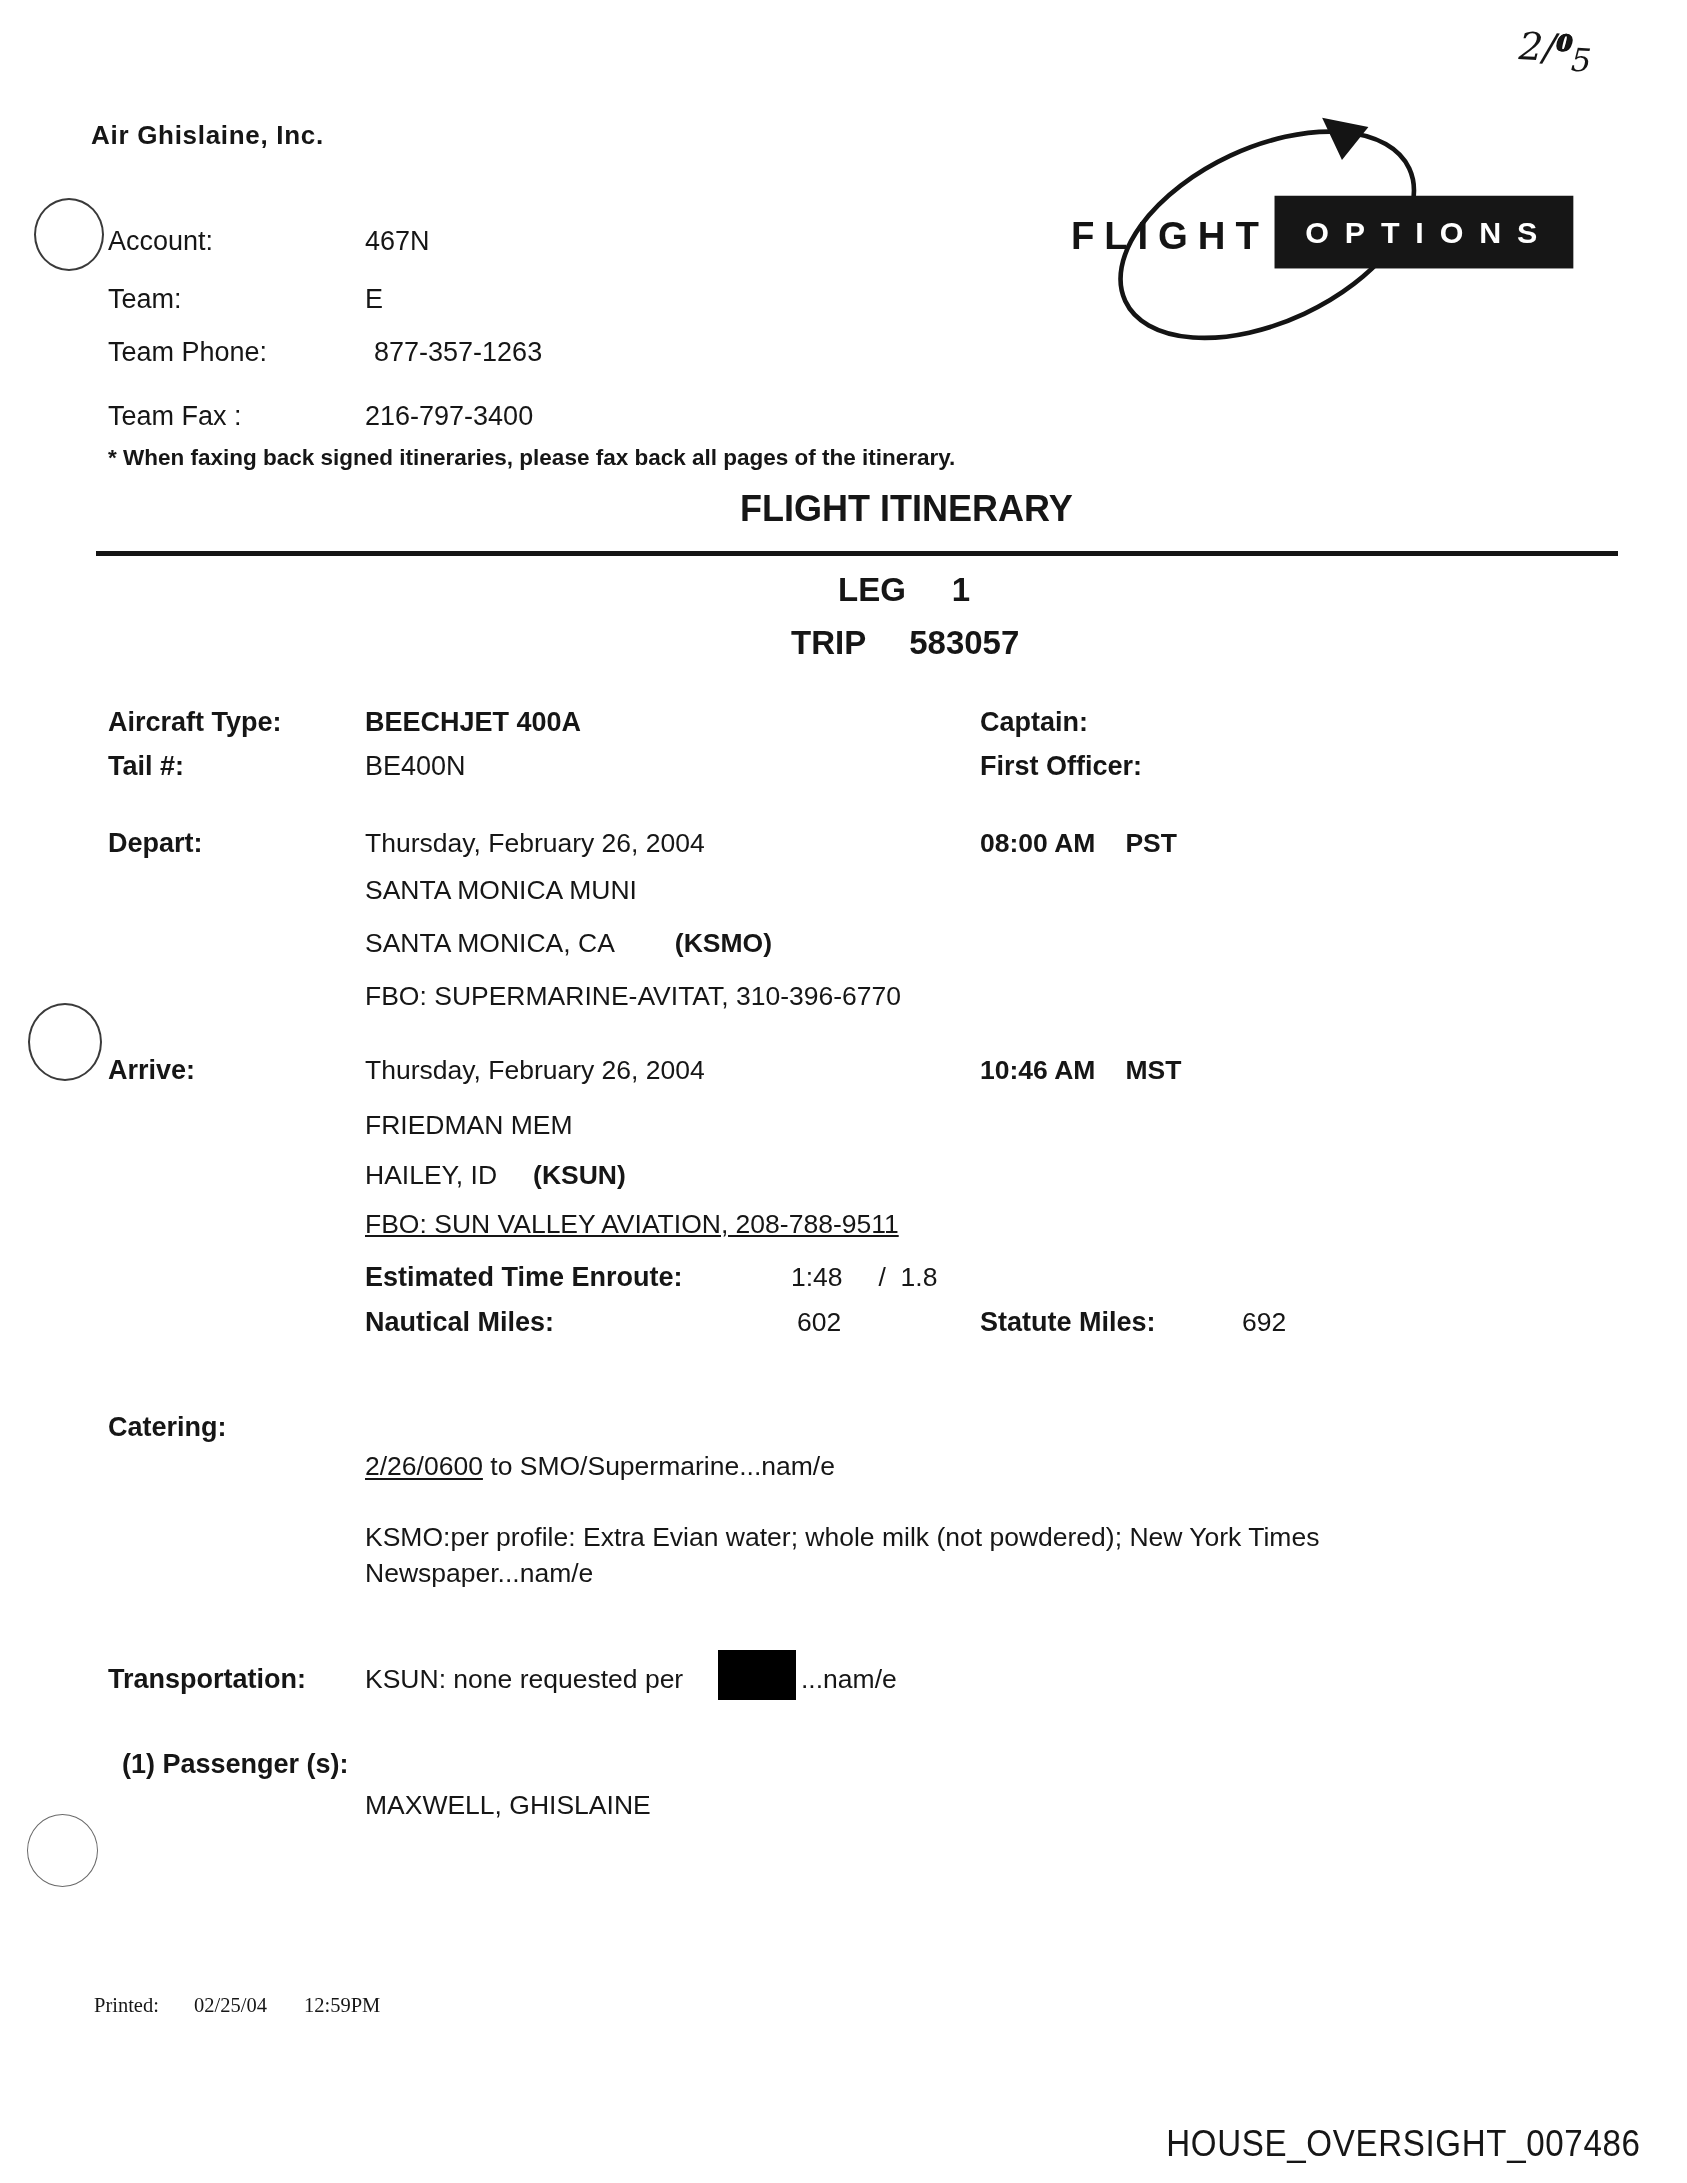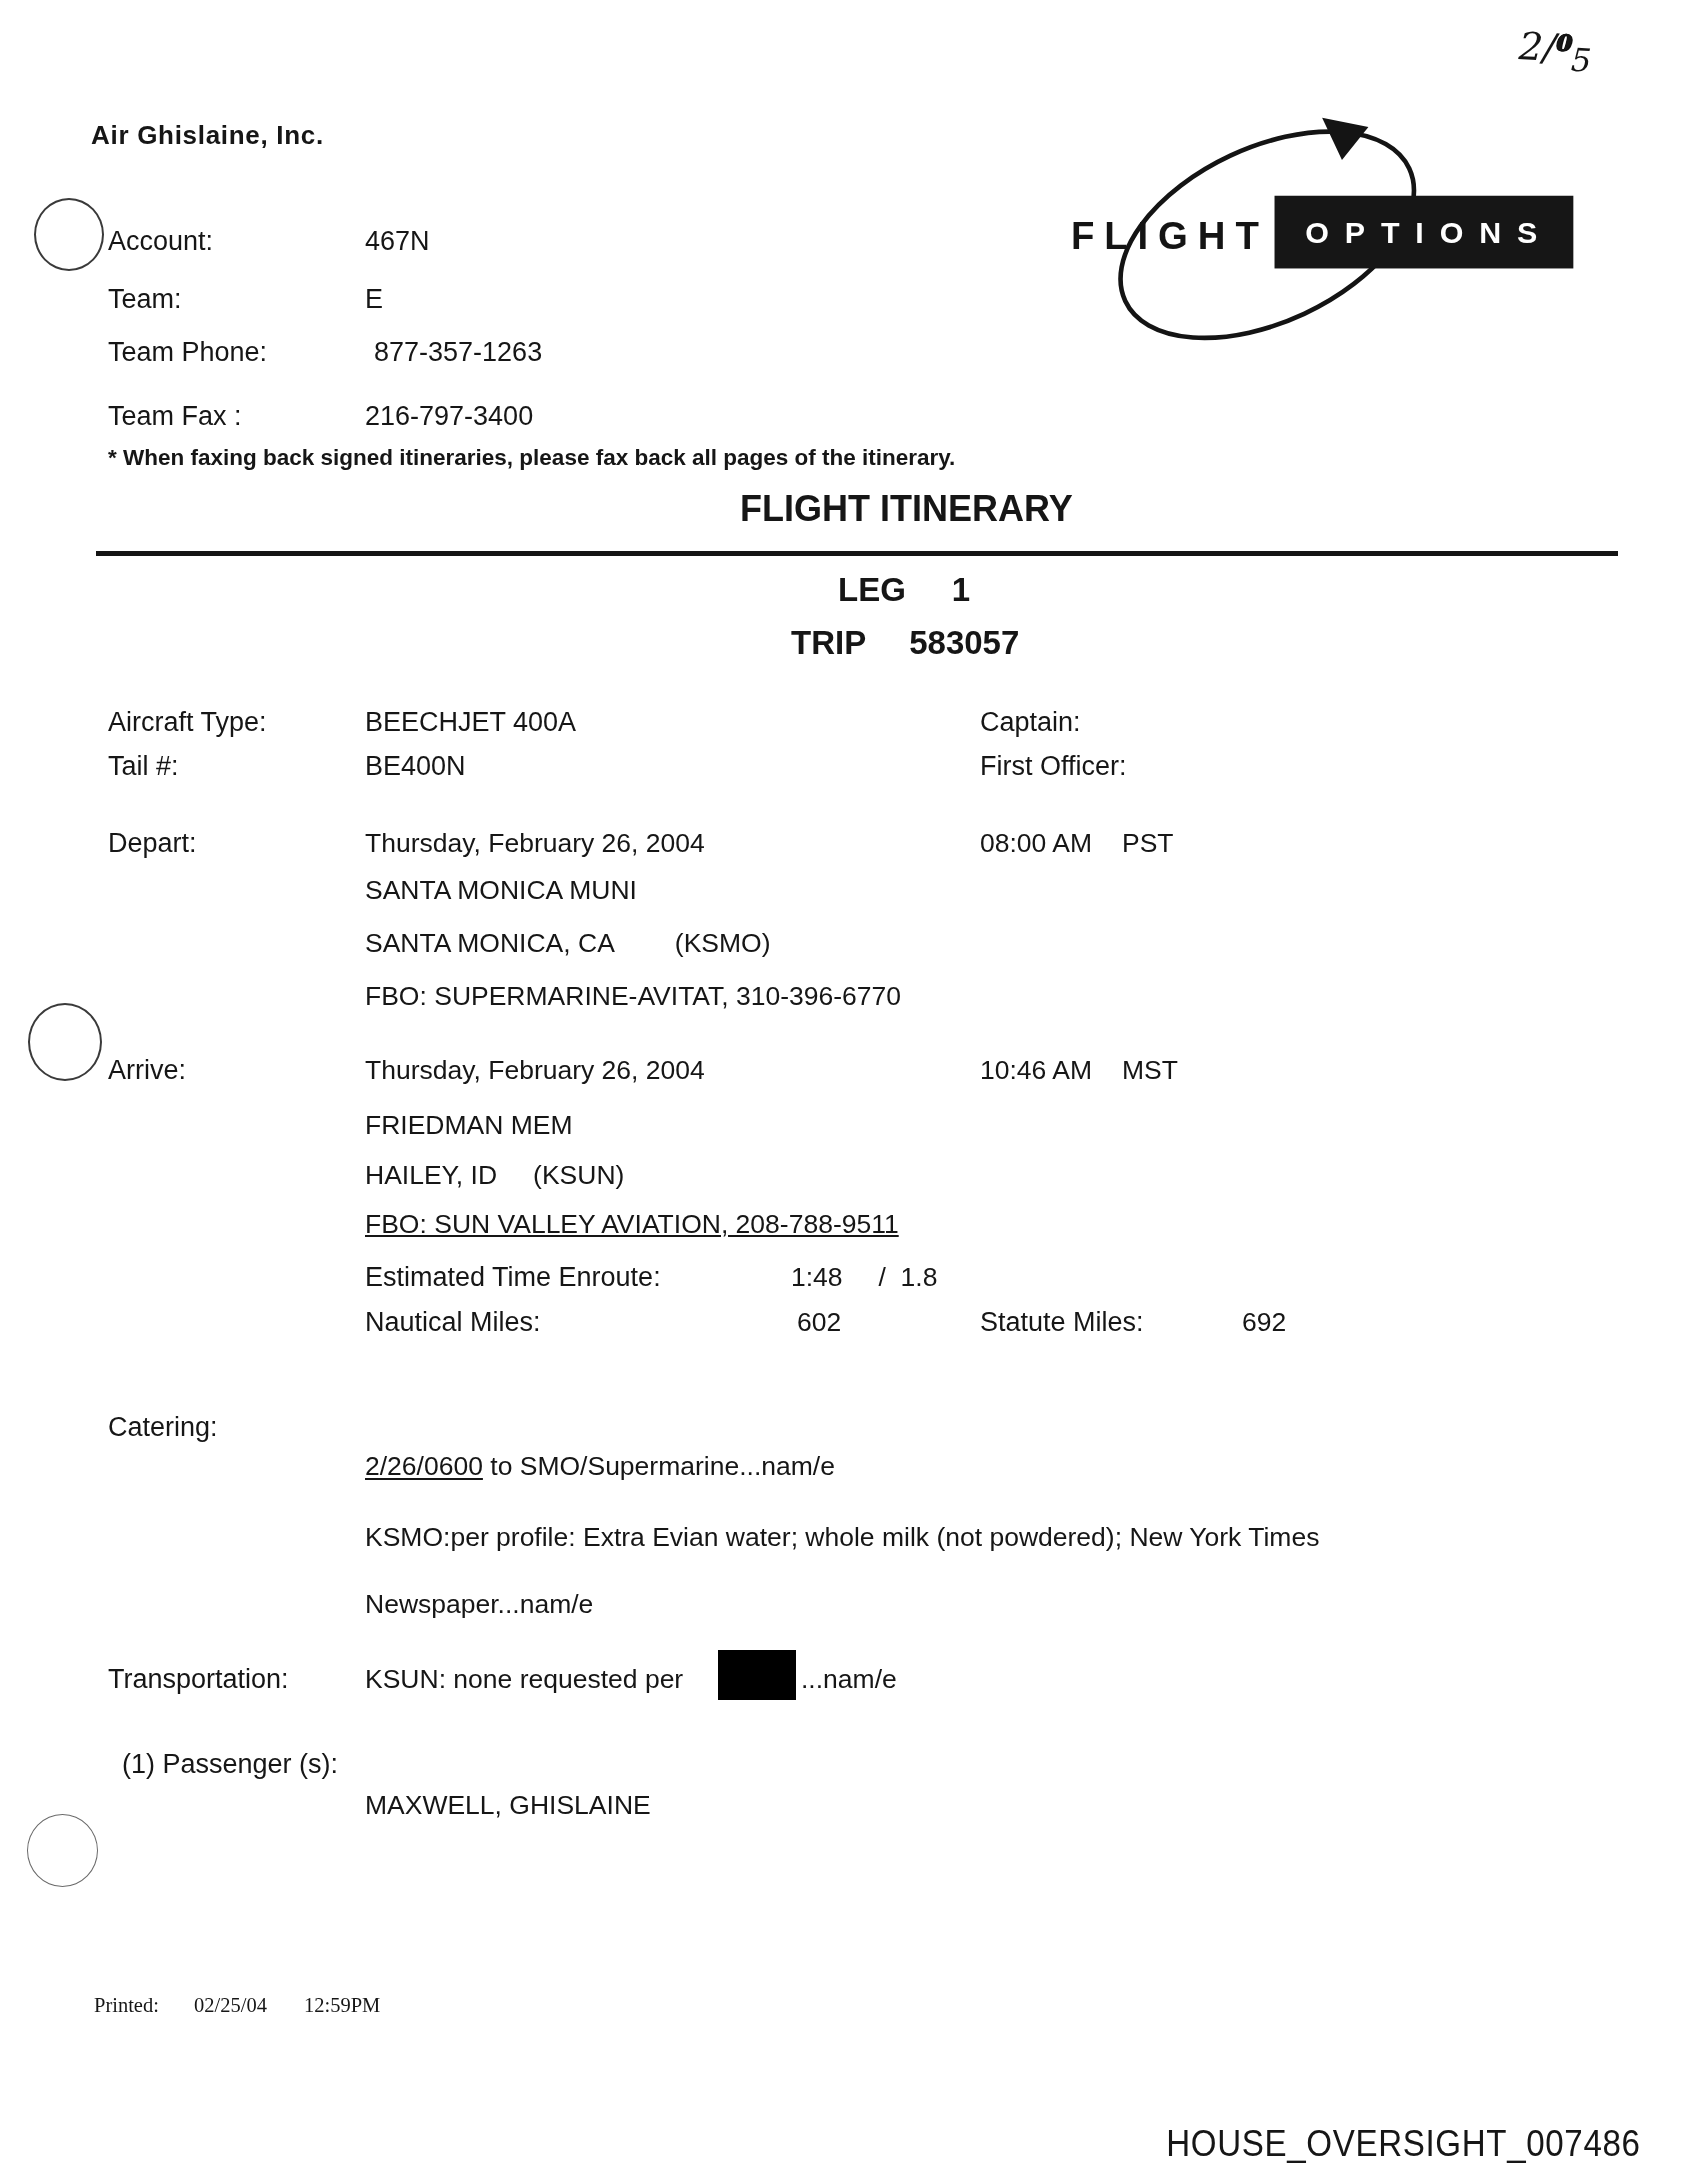--- a/index.html
+++ b/index.html
@@ -1,19 +1,19 @@
 <!DOCTYPE html>
 <html style="font-size:10.6px"><head>
 <meta charset="utf-8">
 <style>
   html,body{margin:0;padding:0;background:#ffffff;}
   .page{position:relative;width:1687px;height:2183px;background:#ffffff;
         font-family:"Liberation Sans",sans-serif;color:#161616;overflow:hidden;}
   .abs{position:absolute;line-height:1;white-space:nowrap;}
-  .b{font-weight:normal;}
+  .b{font-weight:bold;}
   .body40{font-size:26.5px;}
   .lbl{font-size:27px;}
   .note{font-size:22.5px;font-weight:bold;}
   .company{font-size:26px;font-weight:bold;letter-spacing:0.7px;}
   .hTitle{font-size:36px;font-weight:bold;}
   .hLine{font-size:33px;font-weight:bold;}
   .rule{position:absolute;background:#141414;}
   .punch{position:absolute;border-radius:50%;}
   .p1{border:2px solid #3a3a3a;}
   .p2{border:2px solid #3a3a3a;}
@@ -116,21 +116,21 @@
   <div class="abs lbl b" style="left:365px;top:1309px;">Nautical Miles:</div>
   <div class="abs body40" style="left:797px;top:1309px;">602</div>
   <div class="abs lbl b" style="left:980px;top:1309px;">Statute Miles:</div>
   <div class="abs body40" style="left:1242px;top:1309px;">692</div>
 
   <div class="abs lbl b" style="left:108px;top:1414px;">Catering:</div>
   <div class="abs body40" style="left:365px;top:1453px;">
     <span class="u">2/26/0600</span><span> to SMO/Supermarine...nam/e</span>
   </div>
   <div class="abs body40" style="left:365px;top:1524px;">KSMO:per profile: Extra Evian water; whole milk (not powdered); New York Times</div>
-  <div class="abs body40" style="left:365px;top:1560px;margin-top:31px;">Newspaper...nam/e</div>
+  <div class="abs body40" style="left:365px;top:1560px;">Newspaper...nam/e</div>
 
   <div class="abs lbl b" style="left:108px;top:1666px;">Transportation:</div>
   <div class="abs body40" style="left:365px;top:1666px;">KSUN: none requested per</div>
   <div class="redact" style="left:718px;top:1650px;width:78px;height:50px;"></div>
   <div class="abs body40" style="left:801px;top:1666px;">...nam/e</div>
 
   <div class="abs lbl b" style="left:122px;top:1751px;">(1) Passenger (s):</div>
   <div class="abs body40" style="left:365px;top:1792px;">MAXWELL, GHISLAINE</div>
 
   <div class="abs serifline" style="left:94px;top:1995px;">Printed:</div>

